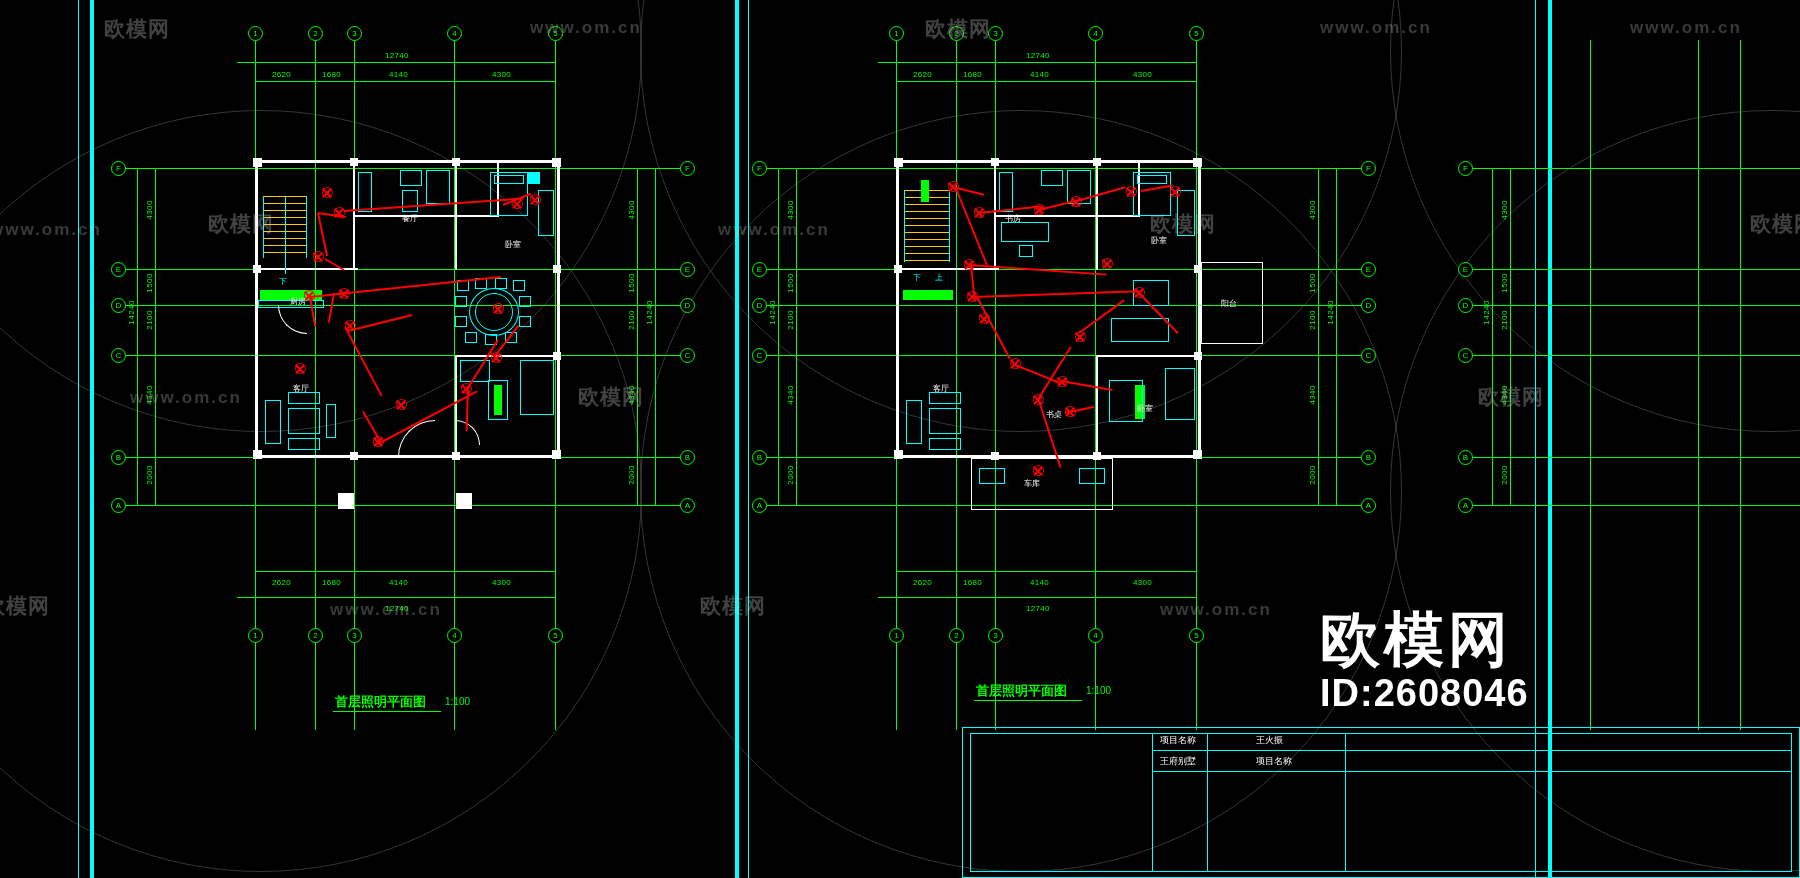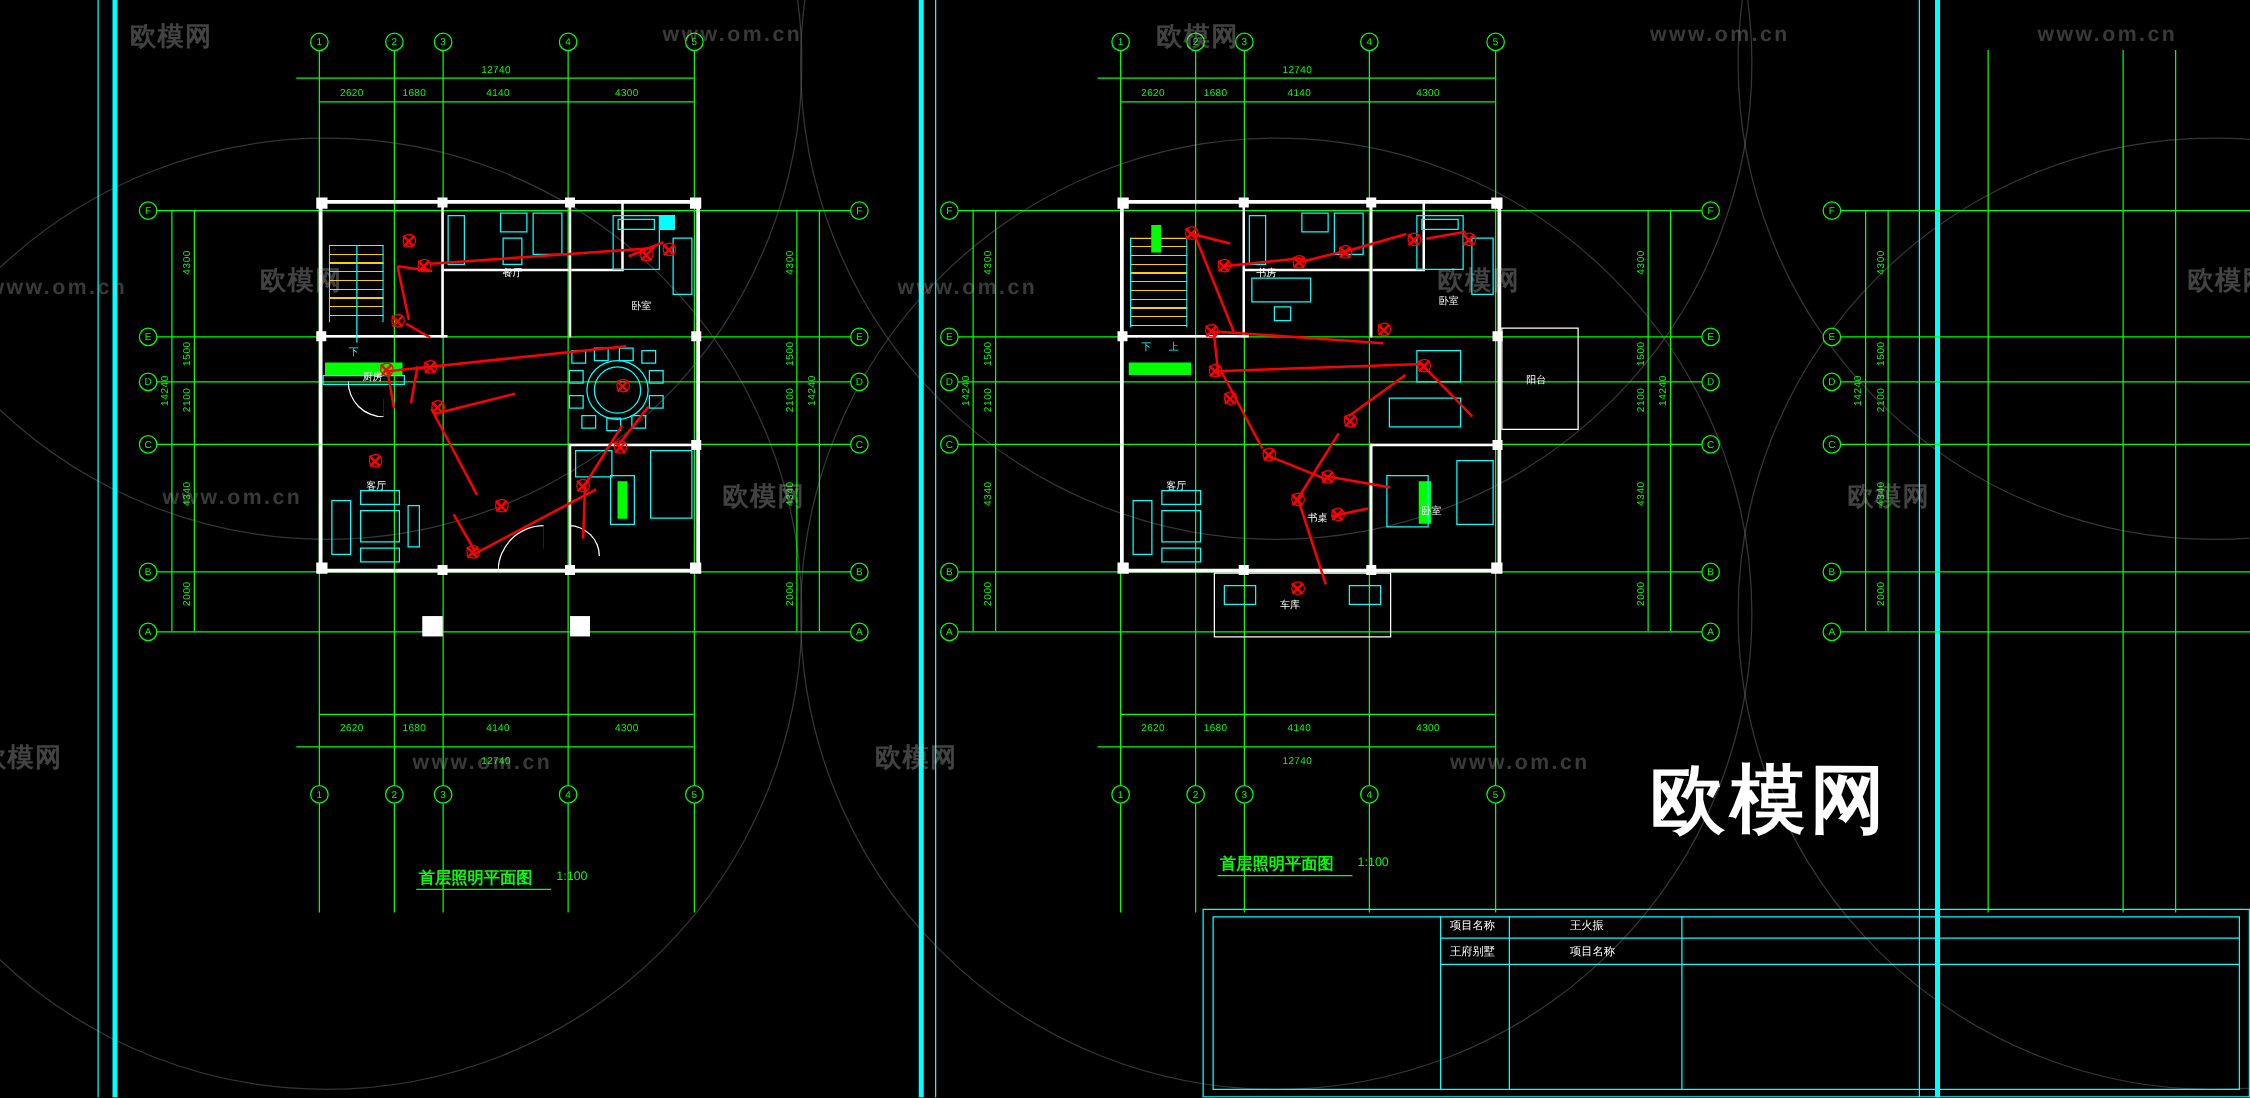--- a/index.html
+++ b/index.html
@@ -492,14 +492,15 @@
   <div class="wm" style="left:130px;top:388px;">www.om.cn</div>
   <div class="wmlogo" style="left:578px;top:383px;">欧模网</div>
   <div class="wmlogo" style="left:1478px;top:383px;">欧模网</div>
 
   <div class="wmlogo" style="left:-16px;top:592px;">欧模网</div>
   <div class="wm" style="left:330px;top:600px;">www.om.cn</div>
   <div class="wmlogo" style="left:700px;top:592px;">欧模网</div>
   <div class="wm" style="left:1160px;top:600px;">www.om.cn</div>
 
   <div class="bigwm" style="left:1320px;top:600px;font-size:60px;letter-spacing:4px;">欧模网</div>
+  <div class="bigwm" style="left:1320px;top:672px;font-size:38px;letter-spacing:1px;">ID:2608046</div>
 
 </div>
 
 </body></html>

